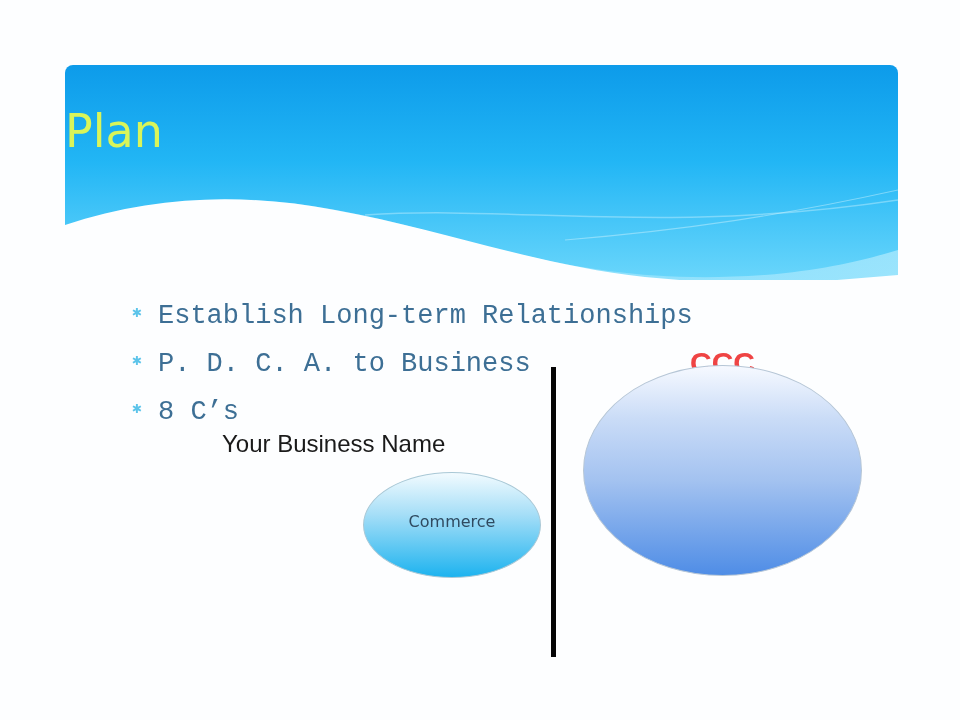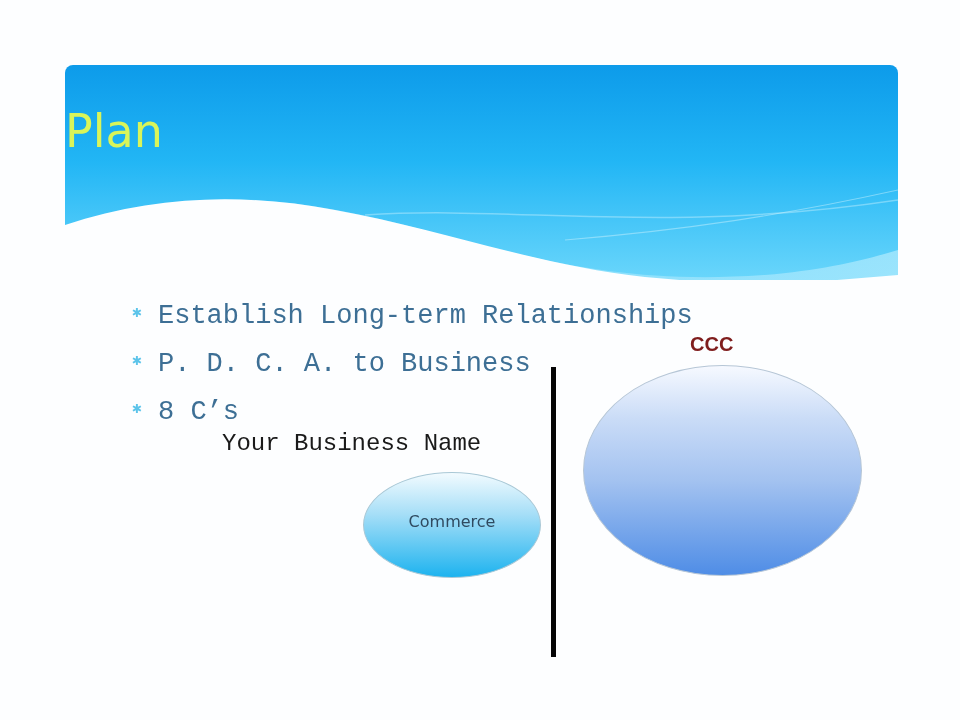--- a/index.html
+++ b/index.html
@@ -26,21 +26,21 @@
       position: relative; height: 48px; line-height: 40px;
       font-size: 27px; color: #3d6f95; white-space: nowrap;
       font-family: Liberation Mono, monospace;
     }
     .bullet .star {
       display: inline-block; width: 26px; color: #5cc4ea; font-size: 16px;
       vertical-align: middle; position: relative; top: -3px;
     }
     .biz-name {
       position: absolute; left: 222px; top: 430px;
-      font-family: Liberation Mono, monospace; font-size: 24px; color: #1a1a1a;
+      font-family: Liberation Sans, sans-serif; font-size: 24px; color: #1a1a1a;
     }
     .oval {
       position: absolute; border-radius: 50%;
       display: flex; align-items: center; justify-content: center;
       font-family: "DejaVu Sans", sans-serif; color: #2f4a60;
       box-sizing: border-box;
     }
     .oval.content-oval {
       left: 195px; top: 507px; width: 140px; height: 70px;
       background: linear-gradient(to bottom, #f2fbff 0%, #9fdcf6 45%, #29b8f0 100%);
@@ -49,23 +49,23 @@
     .oval.commerce-oval {
       left: 363px; top: 472px; width: 178px; height: 106px;
       background: linear-gradient(to bottom, #f2fbff 0%, #a5def7 40%, #1db3ef 100%);
       border: 1px solid #a9c8d6; font-size: 16px; padding-bottom: 8px;
     }
     .divider {
       position: absolute; left: 551px; top: 367px; width: 5px; height: 290px;
       background: #050505;
     }
     .ccc-label {
-      position: absolute; left: 690px; top: 333px;
+      position: absolute; left: 690px; top: 346px;
       font-family: "Liberation Sans", sans-serif; font-weight: bold;
-      font-size: 20px; color: #7f1d1d;
+      font-size: 30px; color: #ef4444;
     }
     .oval.ccc-oval {
       left: 583px; top: 365px; width: 279px; height: 211px;
       background: linear-gradient(to bottom, #f6f9ff 0%, #cadcf7 25%, #a3c2f0 55%, #4f8de6 100%);
       border: 1px solid #b6c6d6;
     }
   </style>
 </head>
 <body>
 

